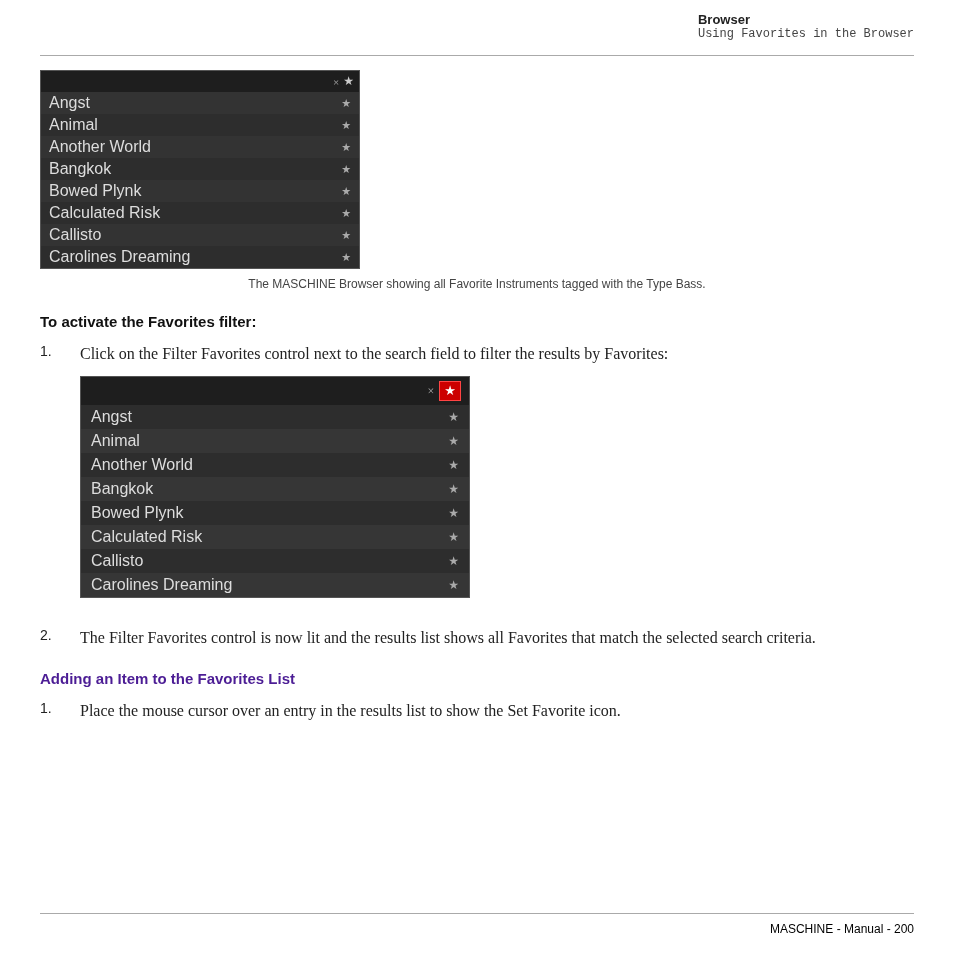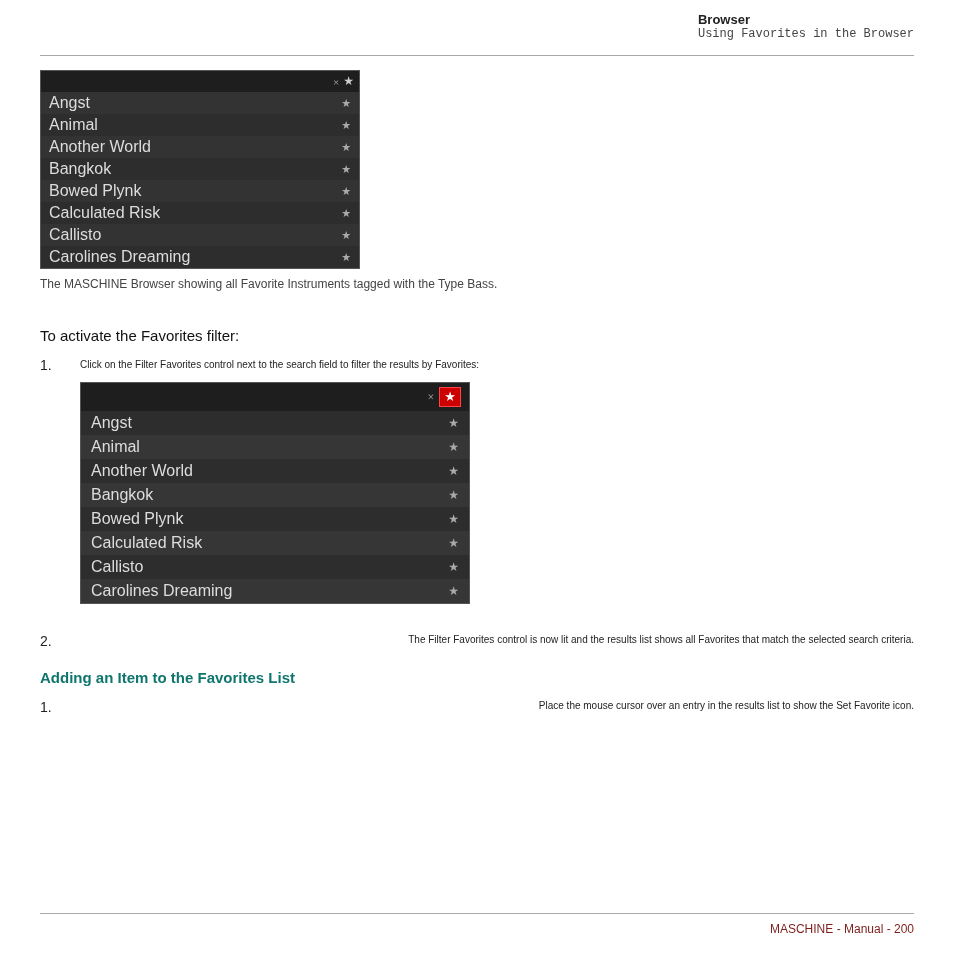--- a/index.html
+++ b/index.html
@@ -91,49 +91,49 @@
       background: #333;
     }
     .browser-list-item:nth-child(even) {
       background: #2d2d2d;
     }
 
     .caption-text {
       font-size: 12px;
       font-family: Arial, sans-serif;
       color: #444;
-      margin-bottom: 36px;
+      margin-bottom: 22px;
+      text-align: center;
     }
 
     
     .section-heading {
       font-size: 15px;
       font-family: Arial, sans-serif;
-      font-weight: normal;
+      font-weight: bold;
       margin-bottom: 12px;
       color: #111;
     }
 
     .numbered-item {
       display: flex;
       margin-bottom: 14px;
       align-items: flex-start;
     }
     .numbered-item .num {
       font-size: 14px;
       font-family: Arial, sans-serif;
       min-width: 40px;
       padding-top: 1px;
     }
     .numbered-item .text {
-      font-size: 10px;
-      font-family: Liberation Sans, sans-serif;
+      font-size: 16px;
+      font-family: Liberation Serif, serif;
       line-height: 1.5;
       flex: 1;
-      text-align: right;
     }
 
     
     .browser-screenshot-large {
       width: 390px;
       border: 1px solid #555;
       background: #2d2d2d;
       margin-top: 10px;
       margin-bottom: 14px;
       position: relative;
@@ -179,39 +179,39 @@
       background: #2d2d2d;
     }
 
     
     .section-heading-bold {
       font-size: 15px;
       font-family: Arial, sans-serif;
       font-weight: bold;
       margin-bottom: 12px;
       margin-top: 20px;
-      color: #0f766e;
+      color: #4c1d95;
     }
 
     
     .footer-rule {
       position: absolute;
       bottom: 40px;
       left: 40px;
       right: 40px;
       border: none;
       border-top: 1px solid #aaa;
     }
     .footer-text {
       position: absolute;
       bottom: 18px;
       right: 40px;
       font-size: 12px;
       font-family: Arial, sans-serif;
-      color: #7f1d1d;
+      color: #000000;
     }
   </style>
 </head>
 <body>
 
 <div class="page-header">
   <div class="page-header-title">Browser</div>
   <div class="page-header-subtitle">Using Favorites in the Browser</div>
 </div>
 <hr class="header-rule">

